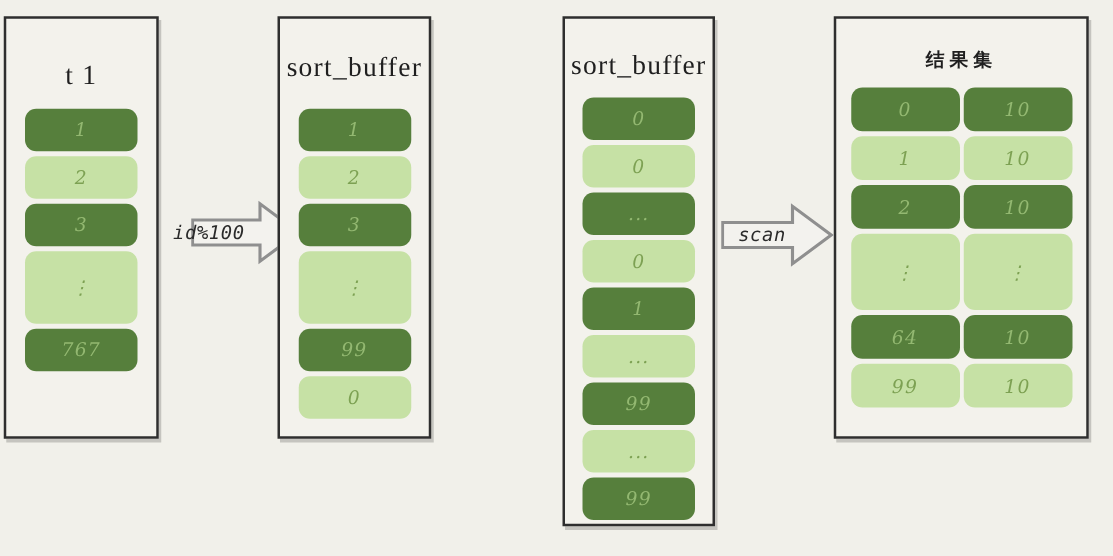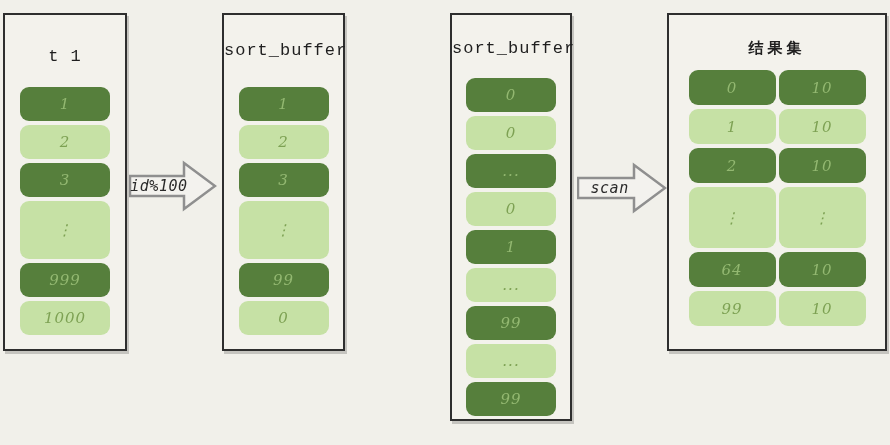--- a/index.html
+++ b/index.html
@@ -13,22 +13,22 @@
   
   .box{
     position:absolute;
     background:#f3f2ec;
     border:2px solid #2e2e2e;
     box-shadow:2px 3px 0 rgba(0,0,0,0.18);
     box-sizing:border-box;
   }
   .box-title{
     position:absolute;left:0;right:0;text-align:center;
-    color:#1f1f1f;font-size:17px;letter-spacing:1px;
-    font-family:Liberation Mono, monospace;
+    color:#1f1f1f;font-size:22px;letter-spacing:1px;
+    font-family:Liberation Serif, serif;
   }
   .box-title.cjk{
     font-family:"DejaVu Sans", sans-serif;
     font-weight:bold;font-size:15px;letter-spacing:4px;
   }
 
   
   .cells{
     position:absolute;left:0;right:0;
     display:flex;flex-direction:column;align-items:center;gap:4px;
@@ -74,26 +74,25 @@
 
 <div class="canvas">
 
   <div class="box" style="left:3px;top:13px;width:124px;height:338px;">
     <div class="box-title" style="top:32px;">t 1</div>
     <div class="cells" style="top:72px;">
         <div class="cell dark">1</div>
         <div class="cell light">2</div>
         <div class="cell dark">3</div>
         <div class="cell light tall">⋮</div>
-        <div class="cell dark">999</div>
-        <div class="cell light">1000</div>
+        <div class="cell dark">767</div>
       </div>
   </div>
 
-  <div class="arrow" style="left:129px;top:160px;width:88px;height:52px;">
+  <div class="arrow" style="left:129px;top:160px;width:88px;height:52px;padding-left:24px;">
     <svg width="88" height="52" viewBox="0 0 88 52">
       <polygon points="1,16 55,16 55,3 86,26 55,49 55,36 1,36" fill="#f3f2ee" stroke="#8f8f8f" stroke-width="2.5" stroke-linejoin="miter"></polygon>
     </svg>
     <div class="arrow-label">id%100</div>
   </div>
 
   <div class="box" style="left:222px;top:13px;width:123px;height:338px;">
     <div class="box-title" style="top:26px;">sort_buffer</div>
     <div class="cells" style="top:72px;">
         <div class="cell dark">1</div>
@@ -121,21 +120,21 @@
       </div>
   </div>
 
   <div class="arrow" style="left:577px;top:162px;width:96px;height:52px;">
     <svg width="90" height="52" viewBox="0 0 90 52">
       <polygon points="1,16 57,16 57,3 88,26 57,49 57,36 1,36" fill="#f3f2ee" stroke="#8f8f8f" stroke-width="2.5" stroke-linejoin="miter"></polygon>
     </svg>
     <div class="arrow-label">scan</div>
   </div>
 
-  <div class="box" style="left:667px;top:13px;width:220px;height:338px;">
+  <div class="box" style="left:667px;top:13px;width:204px;height:338px;">
     <div class="box-title cjk" style="top:24px;">结果集</div>
     <div class="rows" style="top:55px;">
         <div class="row dark">
           <div class="rcell">0</div>
           <div class="rcell">10</div>
         </div>
         <div class="row light">
           <div class="rcell">1</div>
           <div class="rcell">10</div>
         </div>

